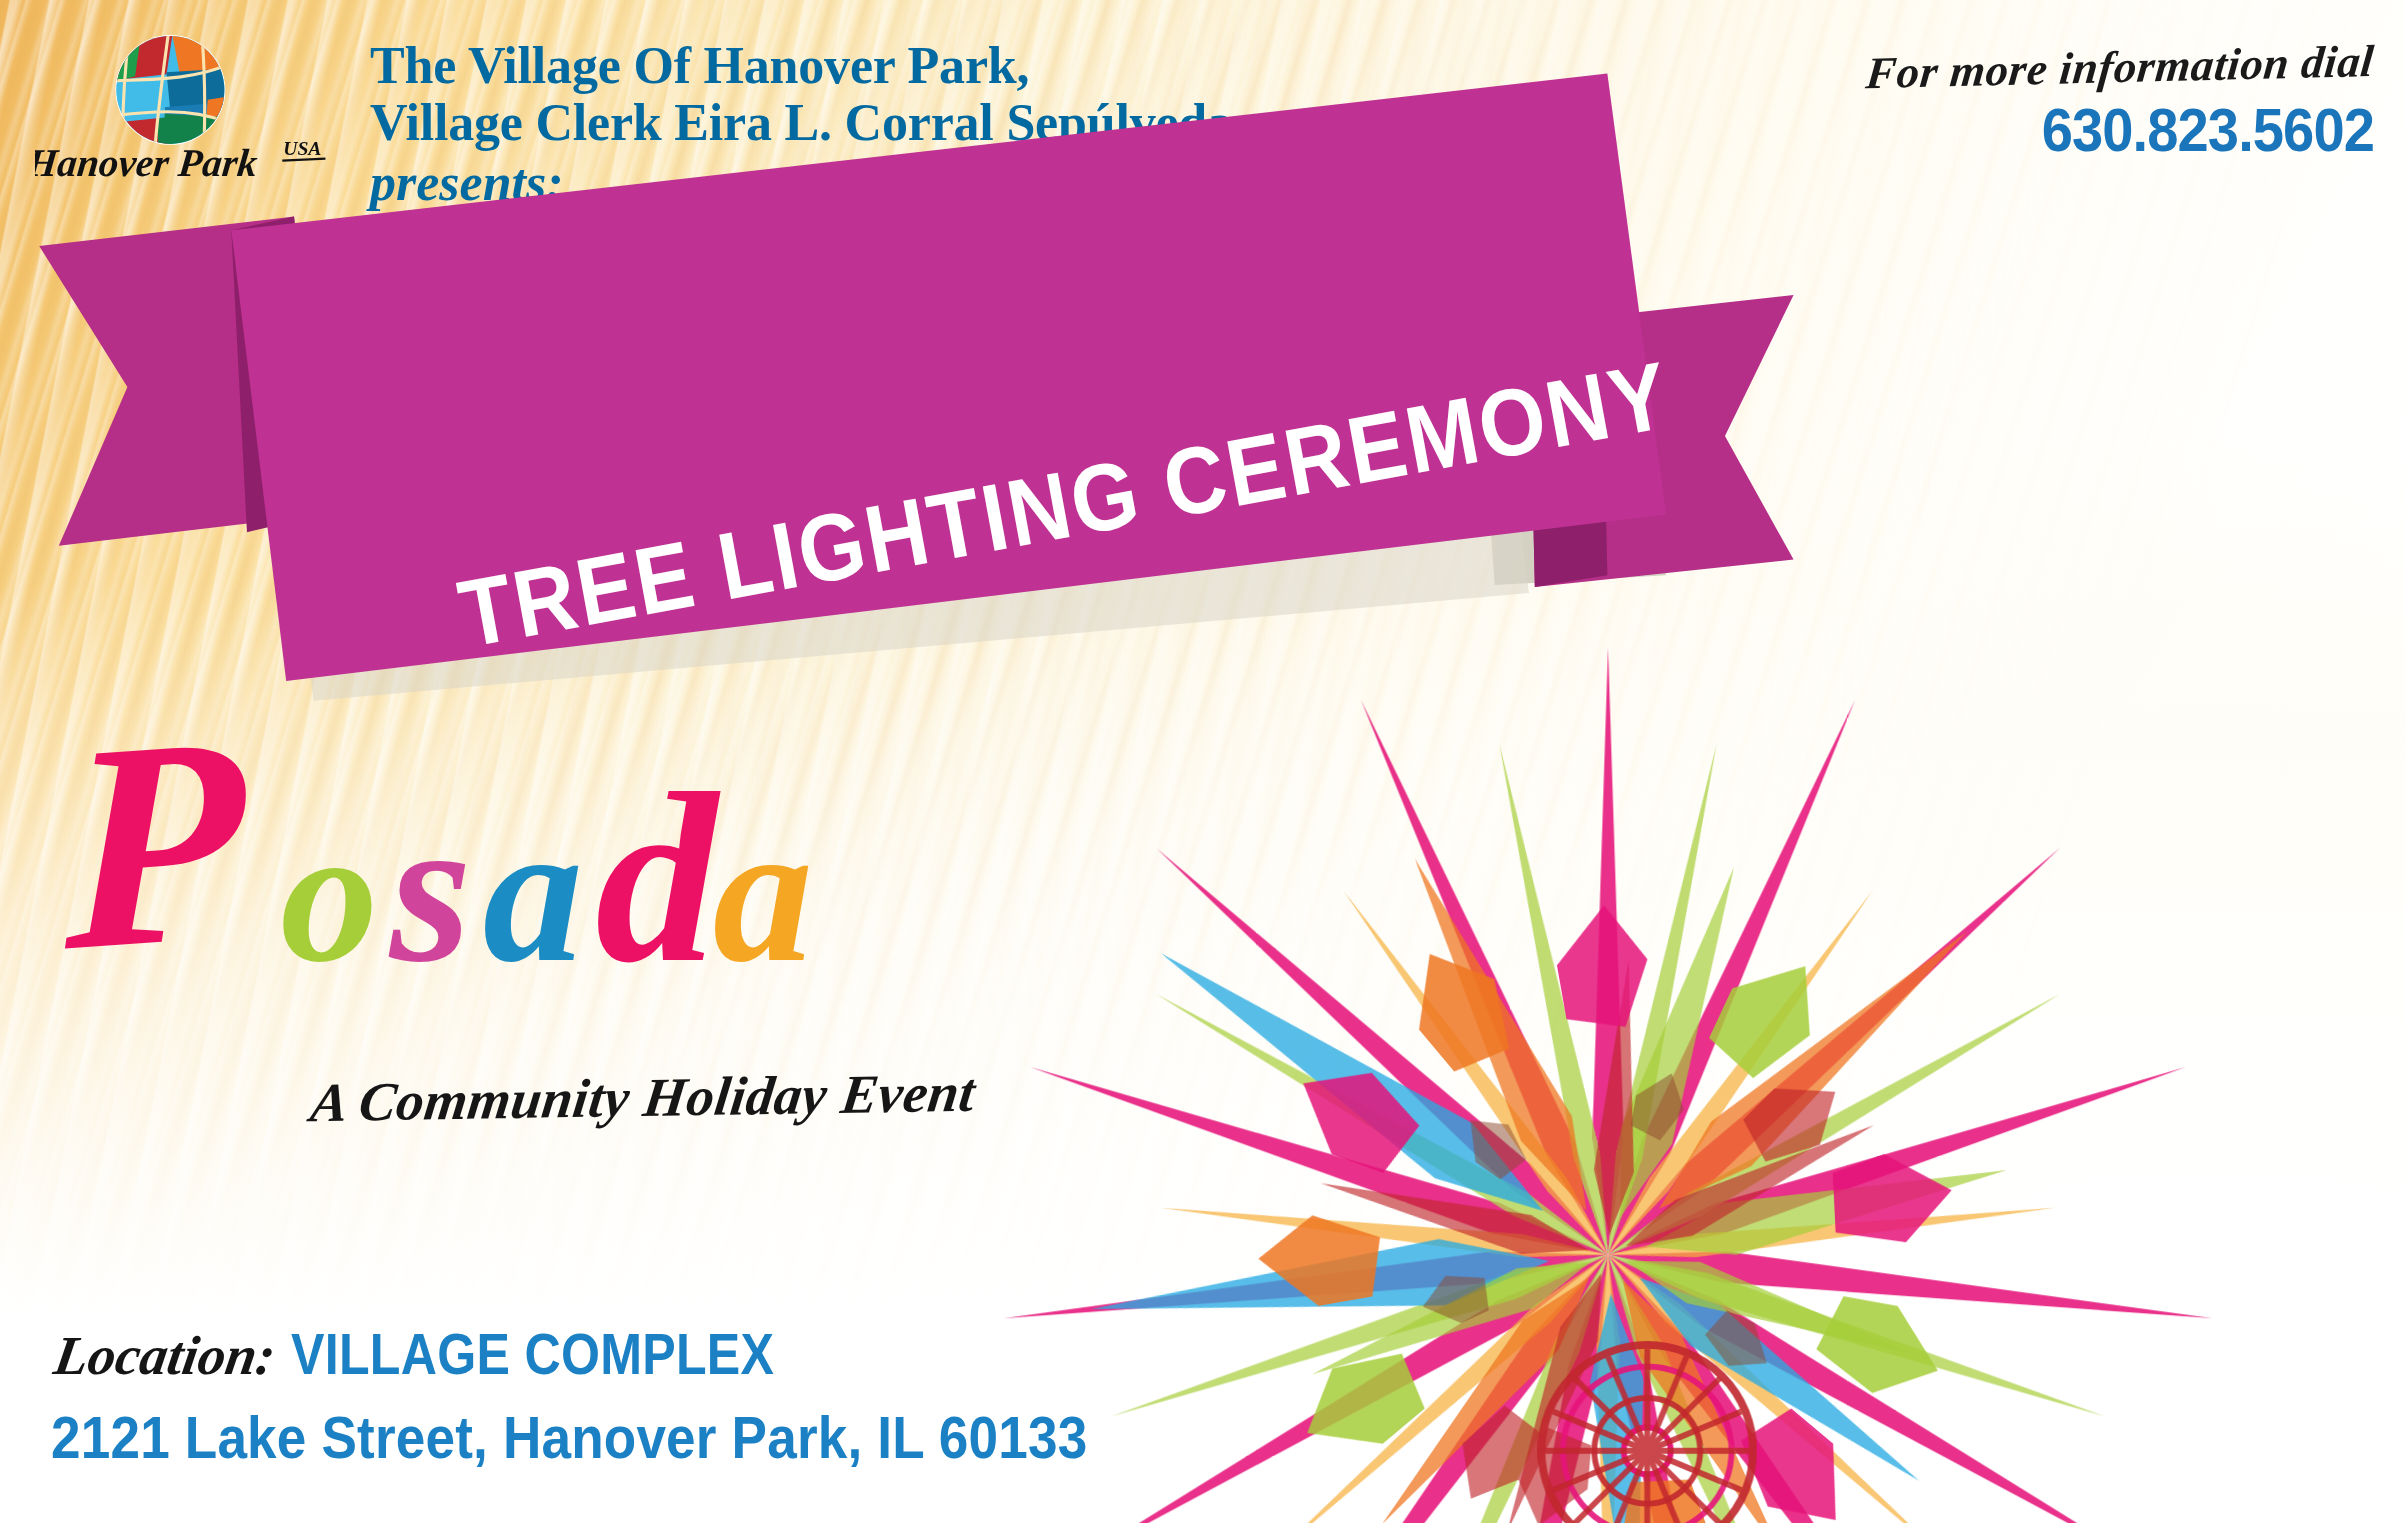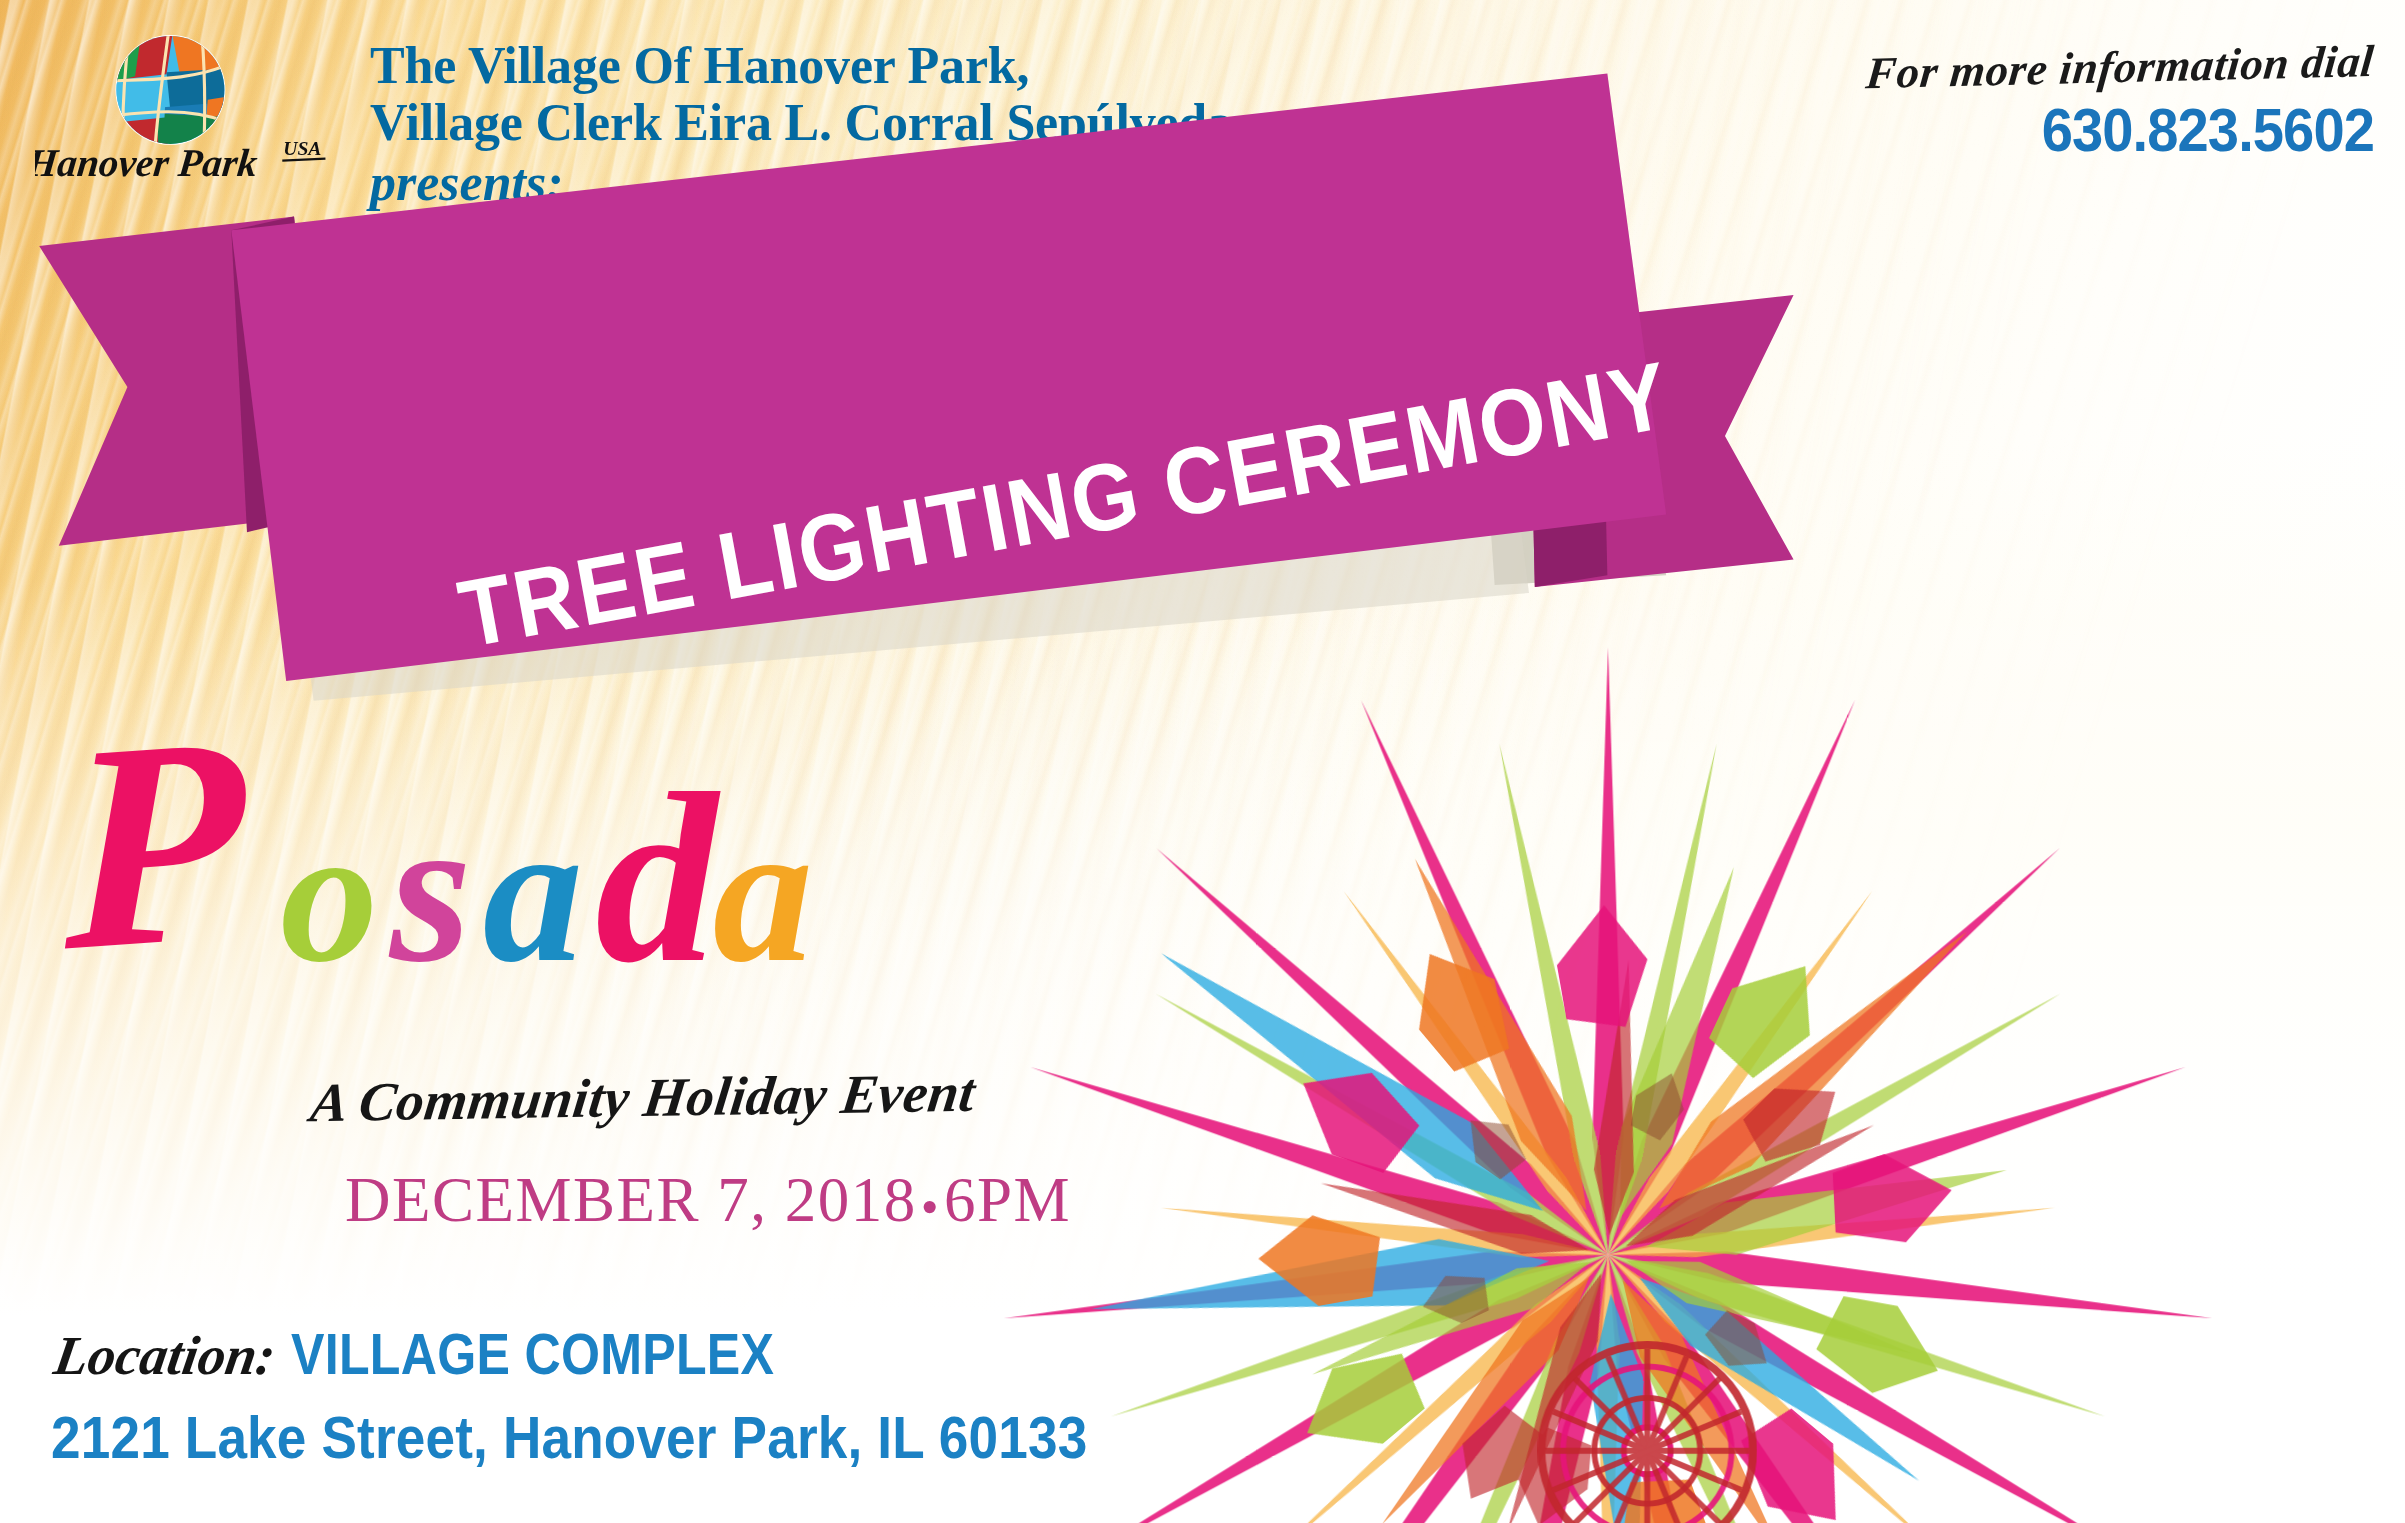--- a/index.html
+++ b/index.html
@@ -244,23 +244,20 @@
         <text x="310" y="268" fill="#d1449b" font-size="215">s</text>
         <text x="405" y="268" fill="#1b8dc4" font-size="205">a</text>
         <text x="520" y="268" fill="#ec1164" font-size="250">d</text>
         <text x="640" y="268" fill="#f5a623" font-size="205">a</text>
       </g>
     </svg>
   </div>
 
   <div class="subtitle">A Community Holiday Event</div>
 
-  <div class="date">
-    <span>DECEMBER 7, 2018</span><span class="dot">•</span><span>6PM</span>
-  </div>
 
   <div class="loc-line1">
     <span class="loc-word">Location:</span>
     <span class="loc-venue">VILLAGE COMPLEX</span>
   </div>
   <div class="loc-line2">2121 Lake Street, Hanover Park, IL 60133</div>
 
   <div class="mandala">
     <svg width="1392" height="980" viewBox="0 0 1420 1000">
       <defs>

